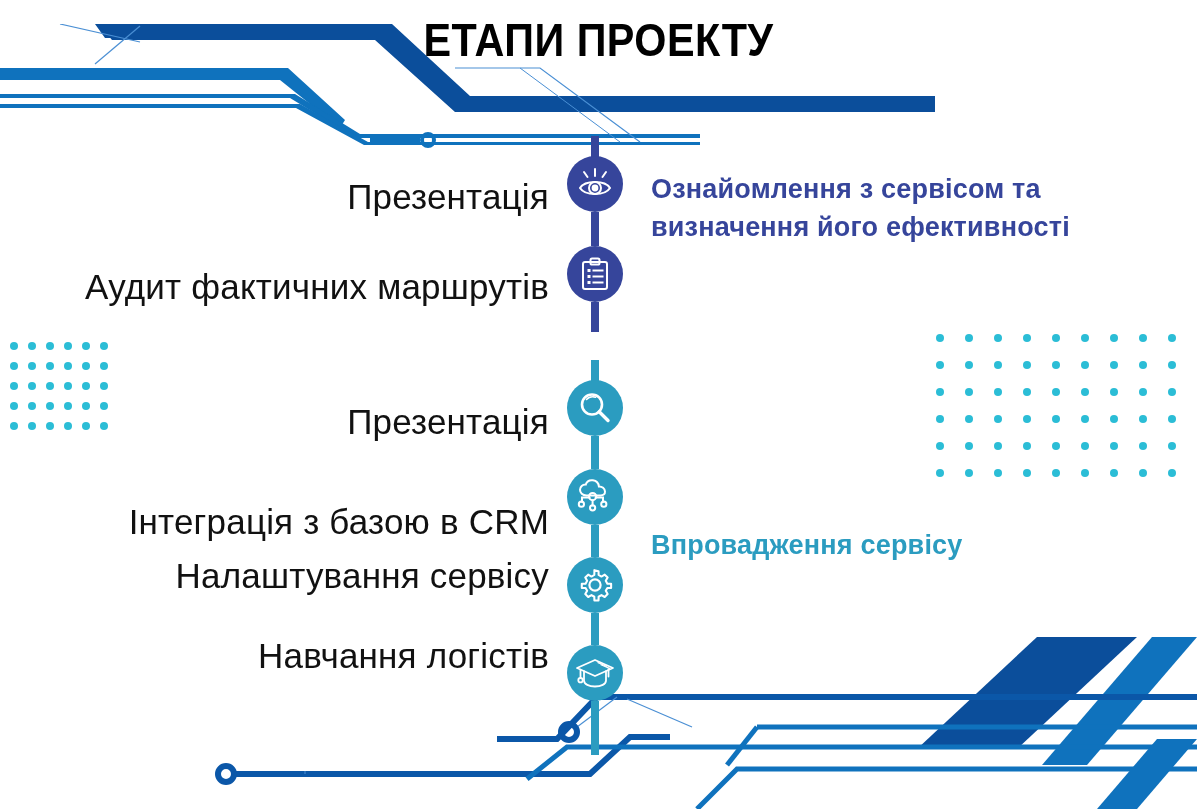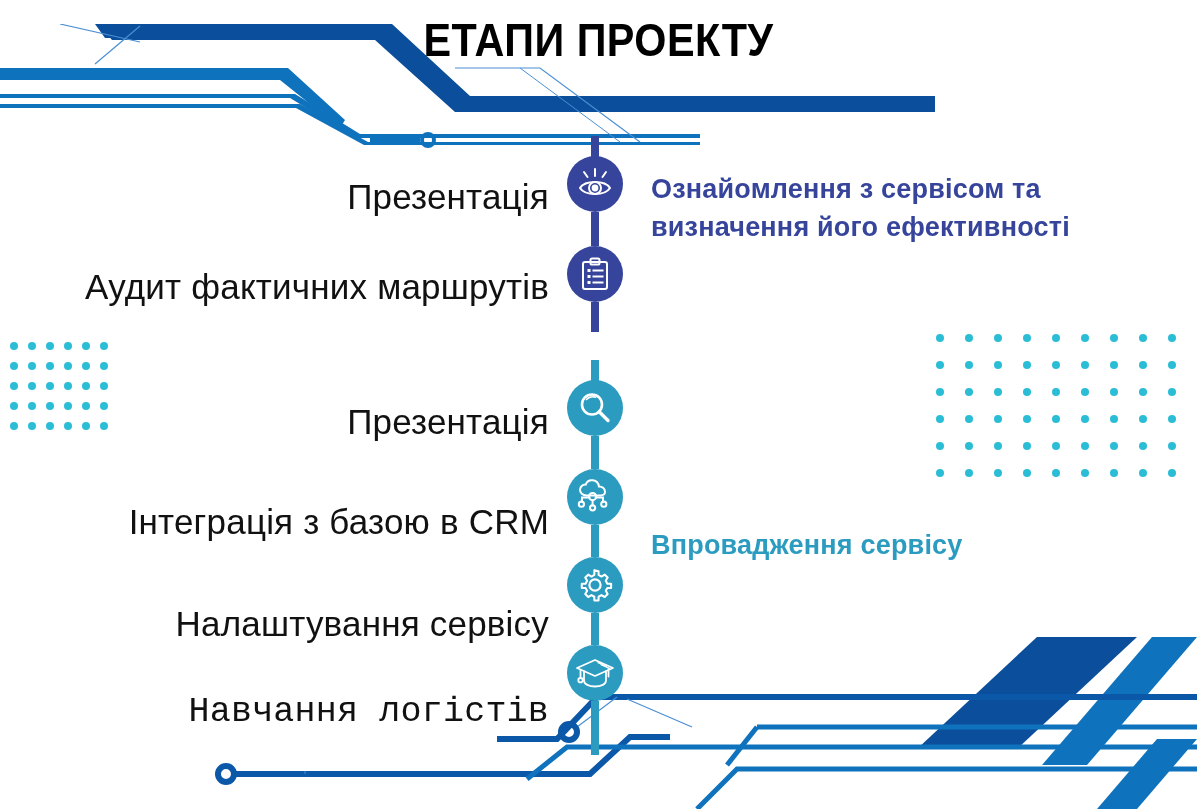--- a/index.html
+++ b/index.html
@@ -369,19 +369,19 @@
           <path d="M23 6.6 L31.5 10.2" stroke-width="1.2"></path>
         </g>
       </svg>
     </div>
   </div>
 
   <div class="step-label" style="top:177px;">Презентація</div>
   <div class="step-label" style="top:267px;">Аудит фактичних маршрутів</div>
   <div class="step-label" style="top:402px;">Презентація</div>
   <div class="step-label" style="top:502px;">Інтеграція з базою в CRM</div>
-  <div class="step-label" style="top:604px;">Налаштування сервісу</div>
-  <div class="step-label" style="top:692px;font-family:Liberation Mono, monospace;">Навчання логістів</div>
+  <div class="step-label" style="top:556px;">Налаштування сервісу</div>
+  <div class="step-label" style="top:636px;">Навчання логістів</div>
 
   <div class="phase-caption" id="phase-2">Впровадження сервісу</div>
   <div class="phase-caption" id="phase-1">Ознайомлення з сервісом та визначення його ефективності</div>
 
 </div>
 
 </body></html>

